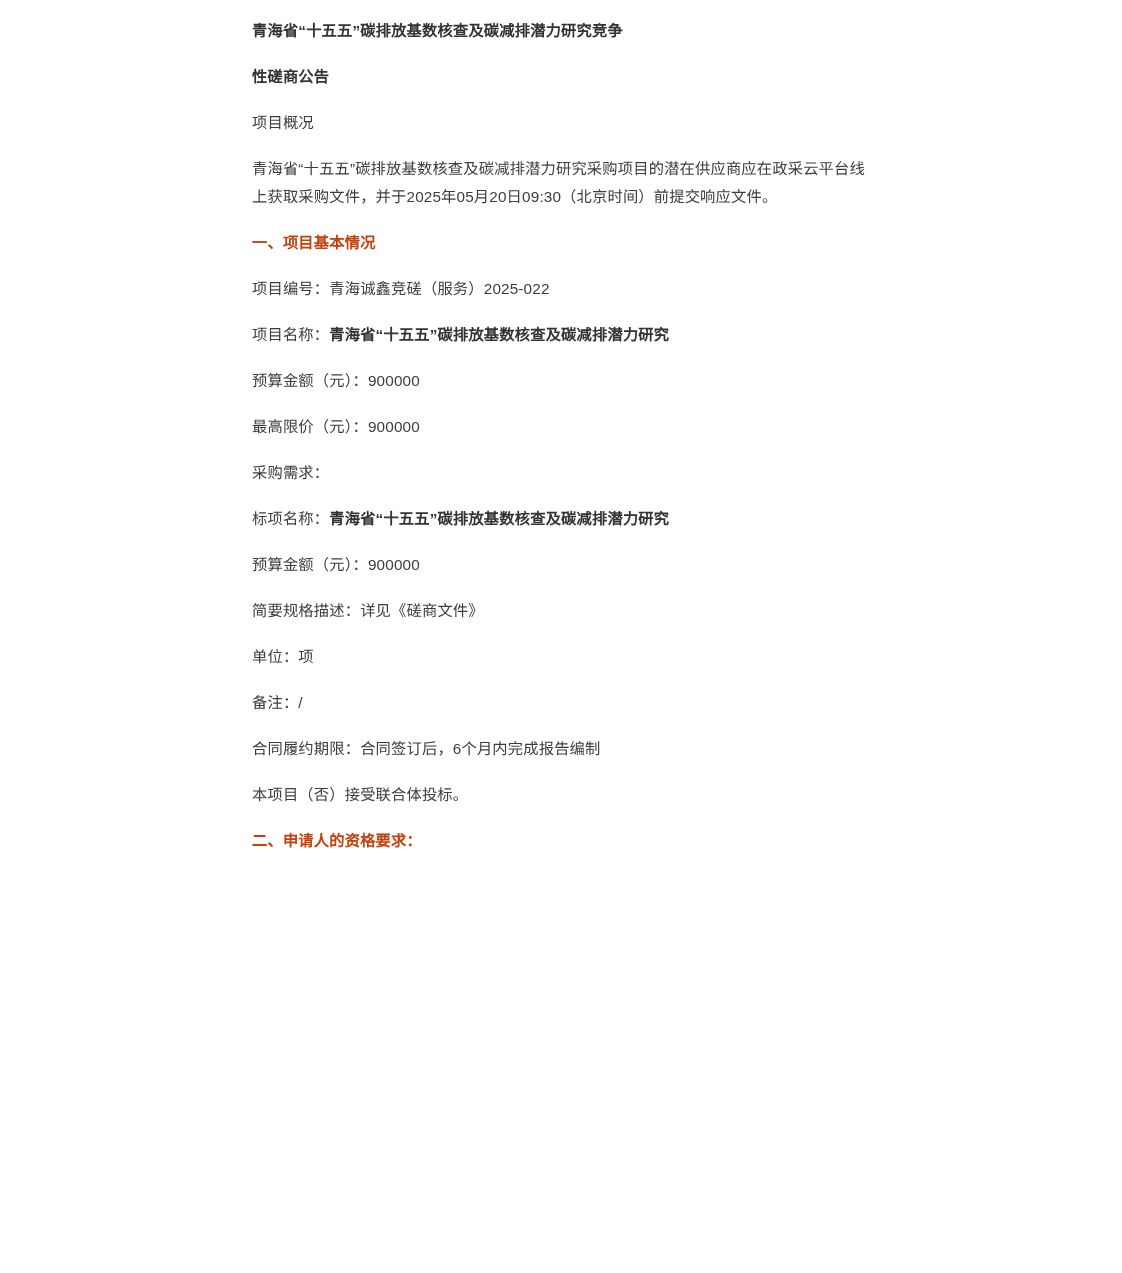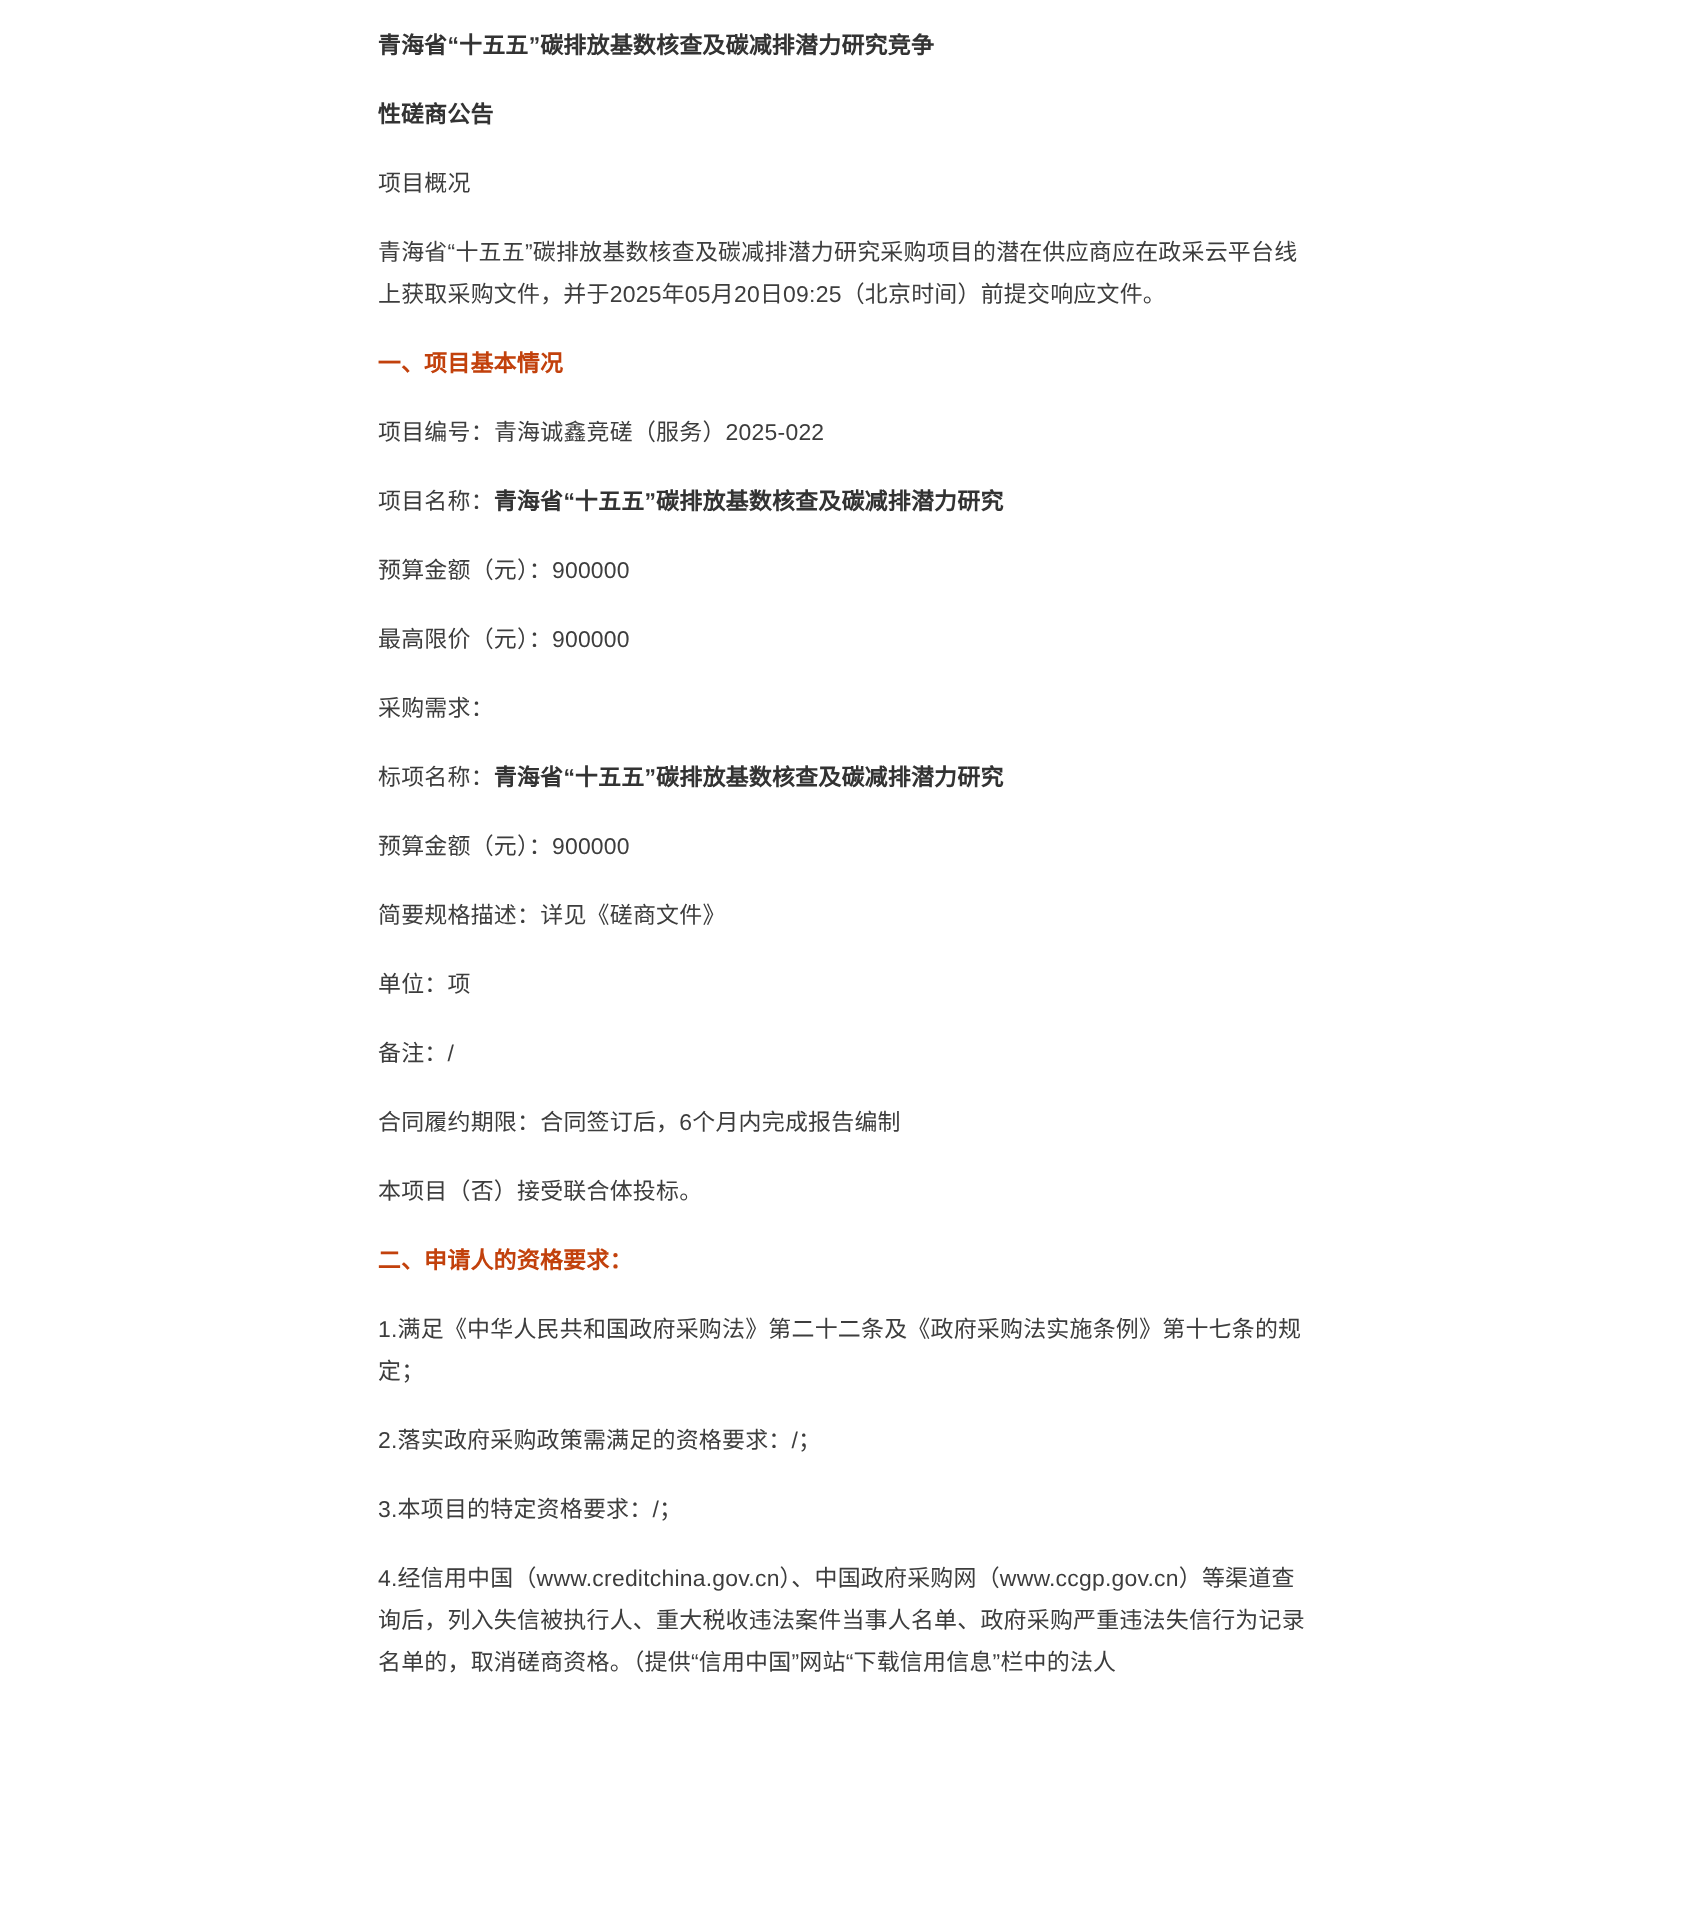--- a/index.html
+++ b/index.html
@@ -59,21 +59,21 @@
 <body>
 
 <div class="page">
   <div class="doc-body">
 
     <p class="p title">青海省“十五五”碳排放基数核查及碳减排潜力研究竞争</p>
     <p class="p title">性磋商公告</p>
 
     <p class="p">项目概况</p>
 
-    <p class="p">青海省“十五五”碳排放基数核查及碳减排潜力研究采购项目的潜在供应商应在政采云平台线上获取采购文件，并于2025年05月20日09:25（北京时间）前提交响应文件。</p>
+    <p class="p">青海省“十五五”碳排放基数核查及碳减排潜力研究采购项目的潜在供应商应在政采云平台线上获取采购文件，并于2025年05月20日09:30（北京时间）前提交响应文件。</p>
 
     <p class="p heading">一、项目基本情况</p>
 
     <div>
       <p class="p">
         <span class="label">项目编号：</span><span class="val">青海诚鑫竞磋（服务）2025-022</span>
       </p>
       <p class="p">
         <span class="label">项目名称：</span><span class="val-strong">青海省“十五五”碳排放基数核查及碳减排潜力研究</span>
       </p>
@@ -103,21 +103,15 @@
       </p>
       <p class="p">
         <span class="label">合同履约期限：</span><span class="val">合同签订后，6个月内完成报告编制</span>
       </p>
     </div>
 
     <p class="p">本项目（否）接受联合体投标。</p>
 
     <p class="p heading">二、申请人的资格要求：</p>
 
-    <div>
-      <p class="p">1.满足《中华人民共和国政府采购法》第二十二条及《政府采购法实施条例》第十七条的规定；</p>
-      <p class="p">2.落实政府采购政策需满足的资格要求：/；</p>
-      <p class="p">3.本项目的特定资格要求：/；</p>
-      <p class="p">4.经信用中国（www.creditchina.gov.cn）、中国政府采购网（www.ccgp.gov.cn）等渠道查询后，列入失信被执行人、重大税收违法案件当事人名单、政府采购严重违法失信行为记录名单的，取消磋商资格。（提供“信用中国”网站“下载信用信息”栏中的法人</p>
-    </div>
 
   </div>
 </div>
 
 </body></html>

